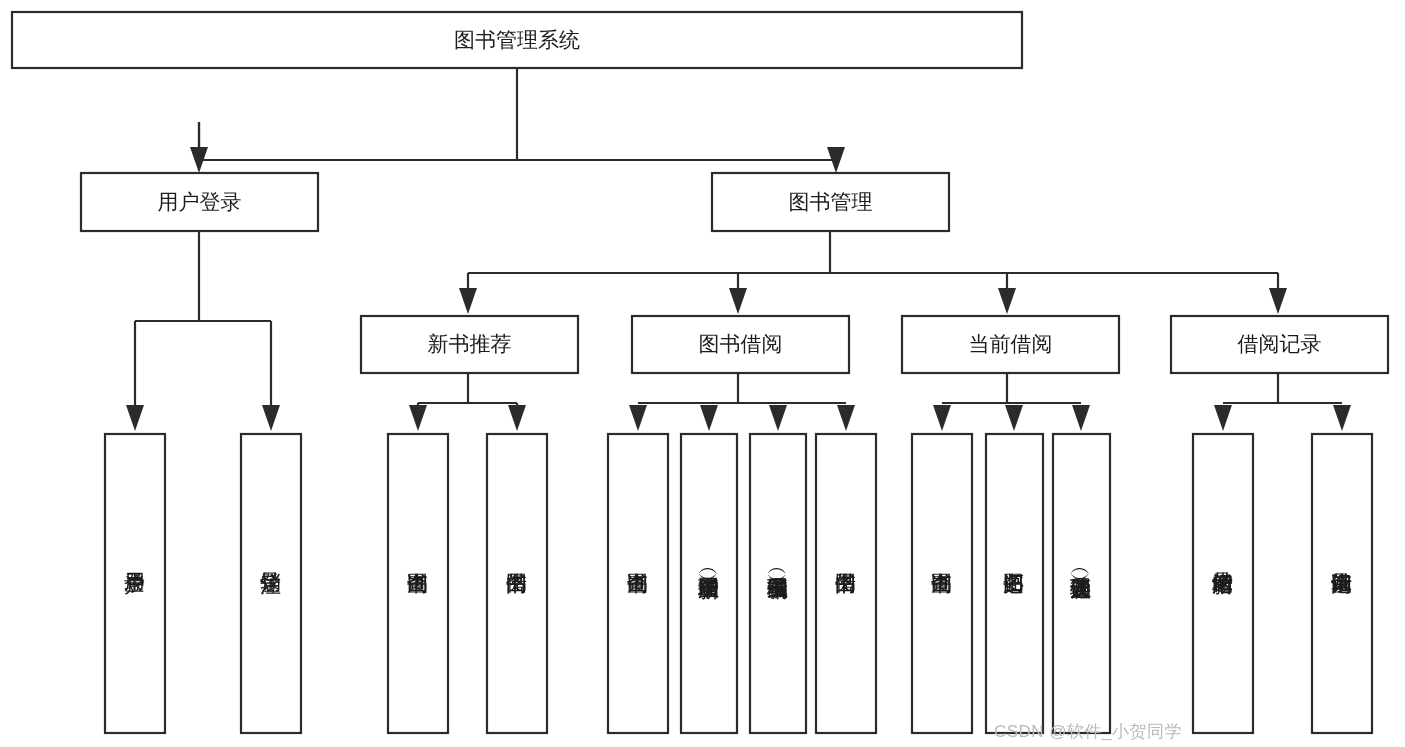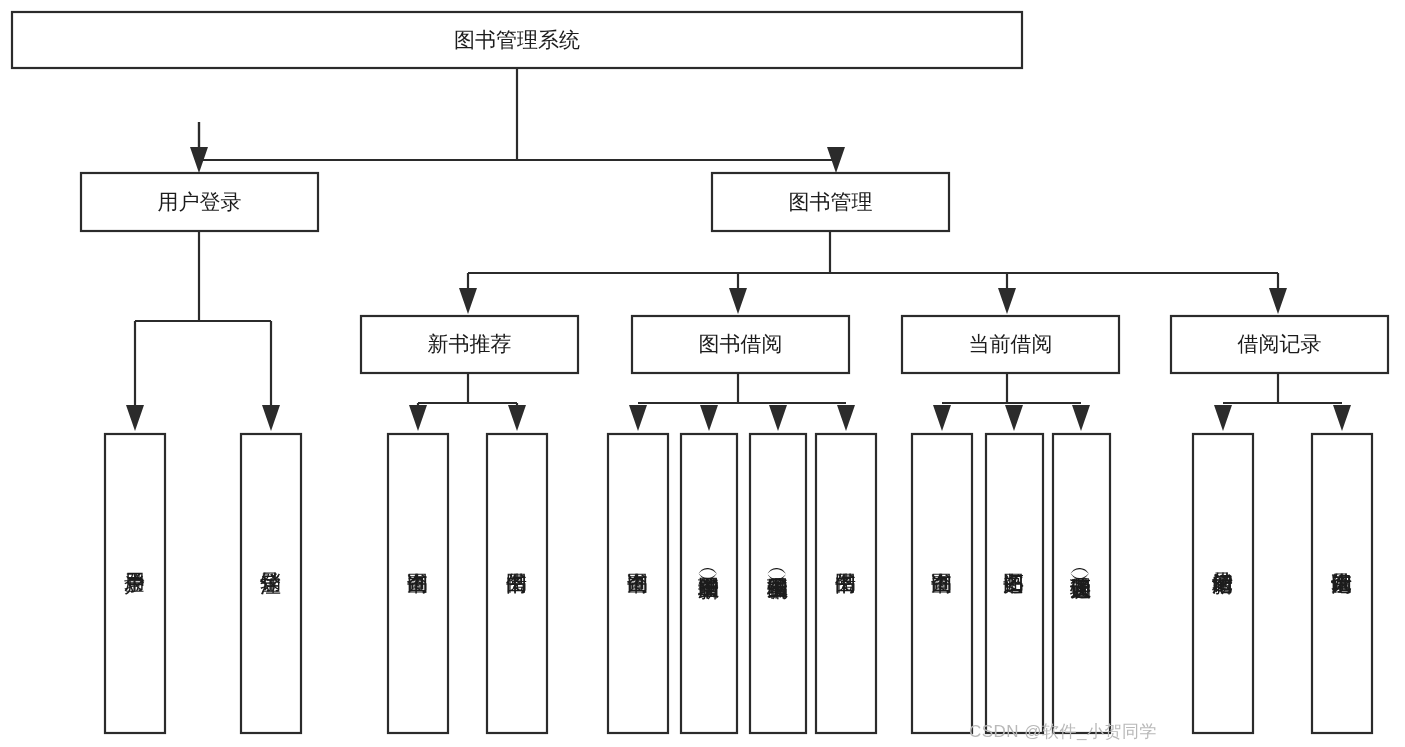--- a/index.html
+++ b/index.html
@@ -11,20 +11,21 @@
     width: 1405px;
     height: 747px;
     font-family: "Liberation Sans", "DejaVu Sans", sans-serif;
     overflow: hidden;
   }
   #diagram-root {
     position: relative;
     width: 1165px;
     height: 747px;
     background: #ffffff;
+    padding-left: 32px;
   }
   svg#diagram-svg {
     position: absolute;
     top: 0;
     left: 0;
     width: 1405px;
     height: 747px;
     display: block;
   }
   .node-box {
@@ -53,21 +54,21 @@
     font-family: "Liberation Sans", "DejaVu Sans", sans-serif;
     font-size: 21px;
     fill: #1c1c1c;
     writing-mode: vertical-rl;
     text-orientation: upright;
     text-anchor: middle;
     white-space: pre;
   }
   .watermark-text {
     position: absolute;
-    right: 8px;
+    right: 15px;
     bottom: 4px;
     font-family: "Liberation Sans", "DejaVu Sans", sans-serif;
     font-size: 17px;
     color: #b9b9b9;
     letter-spacing: 0.5px;
     user-select: none;
     white-space: nowrap;
   }
 </style>
 </head>

